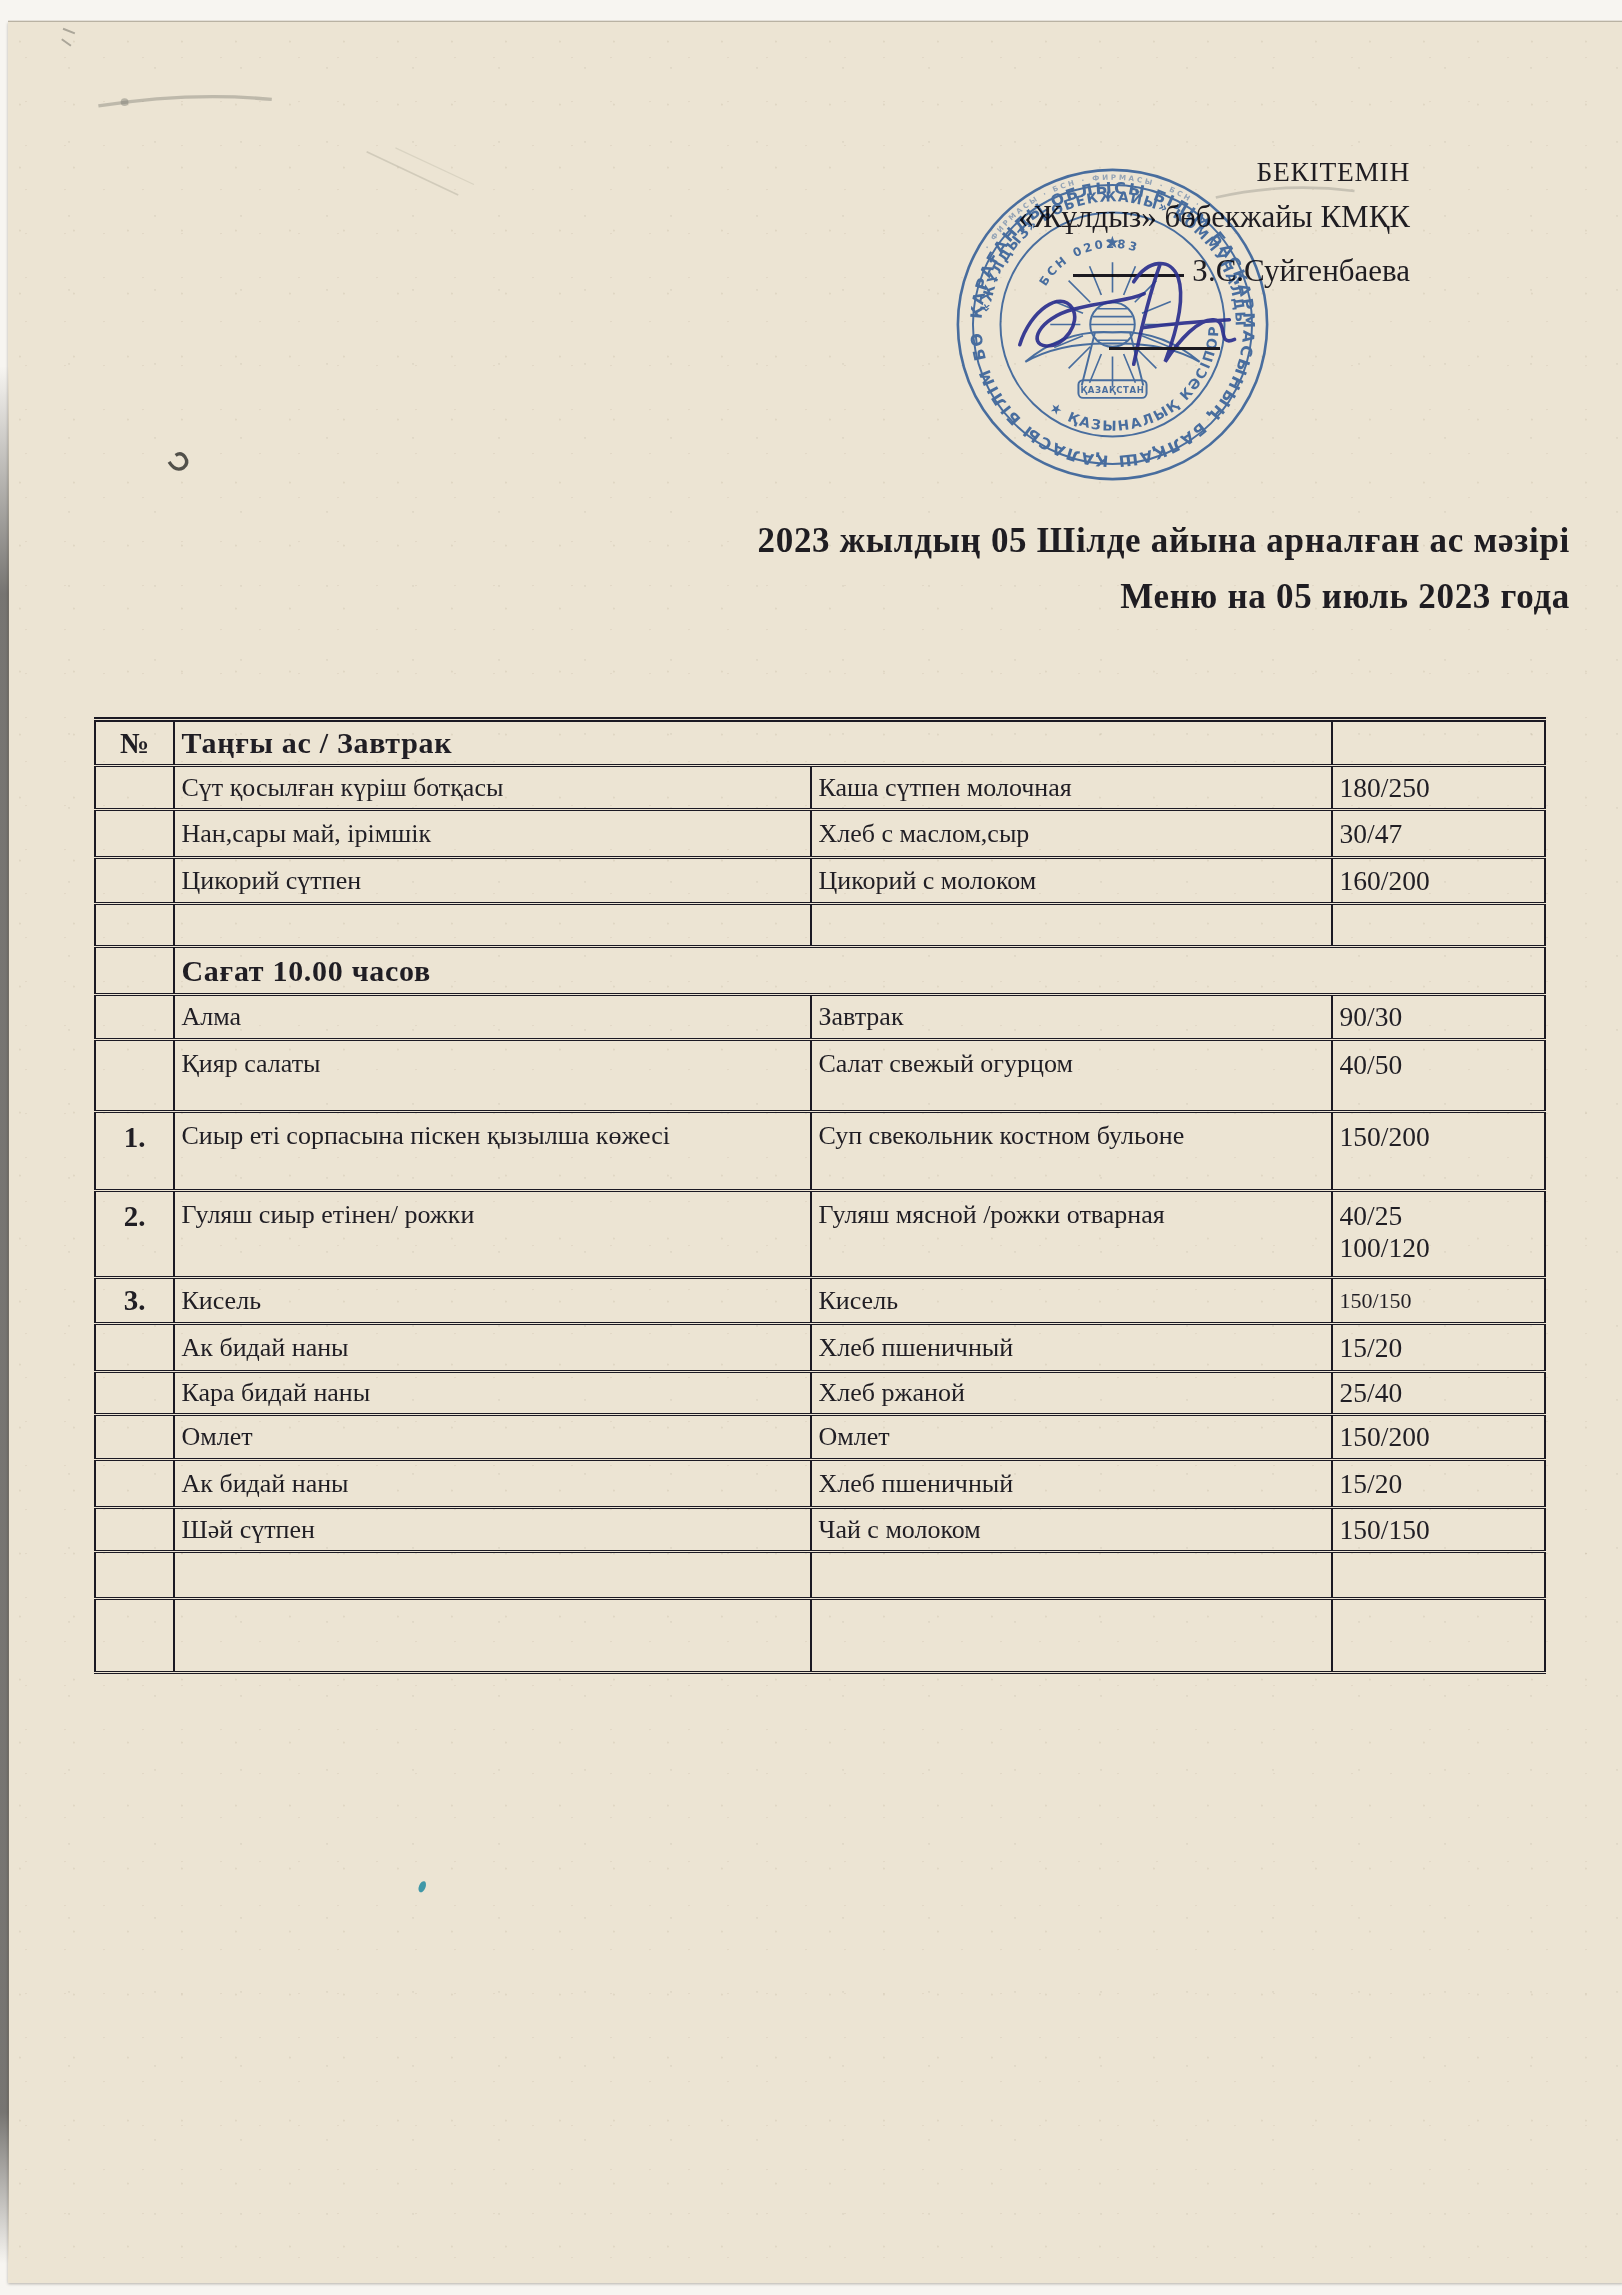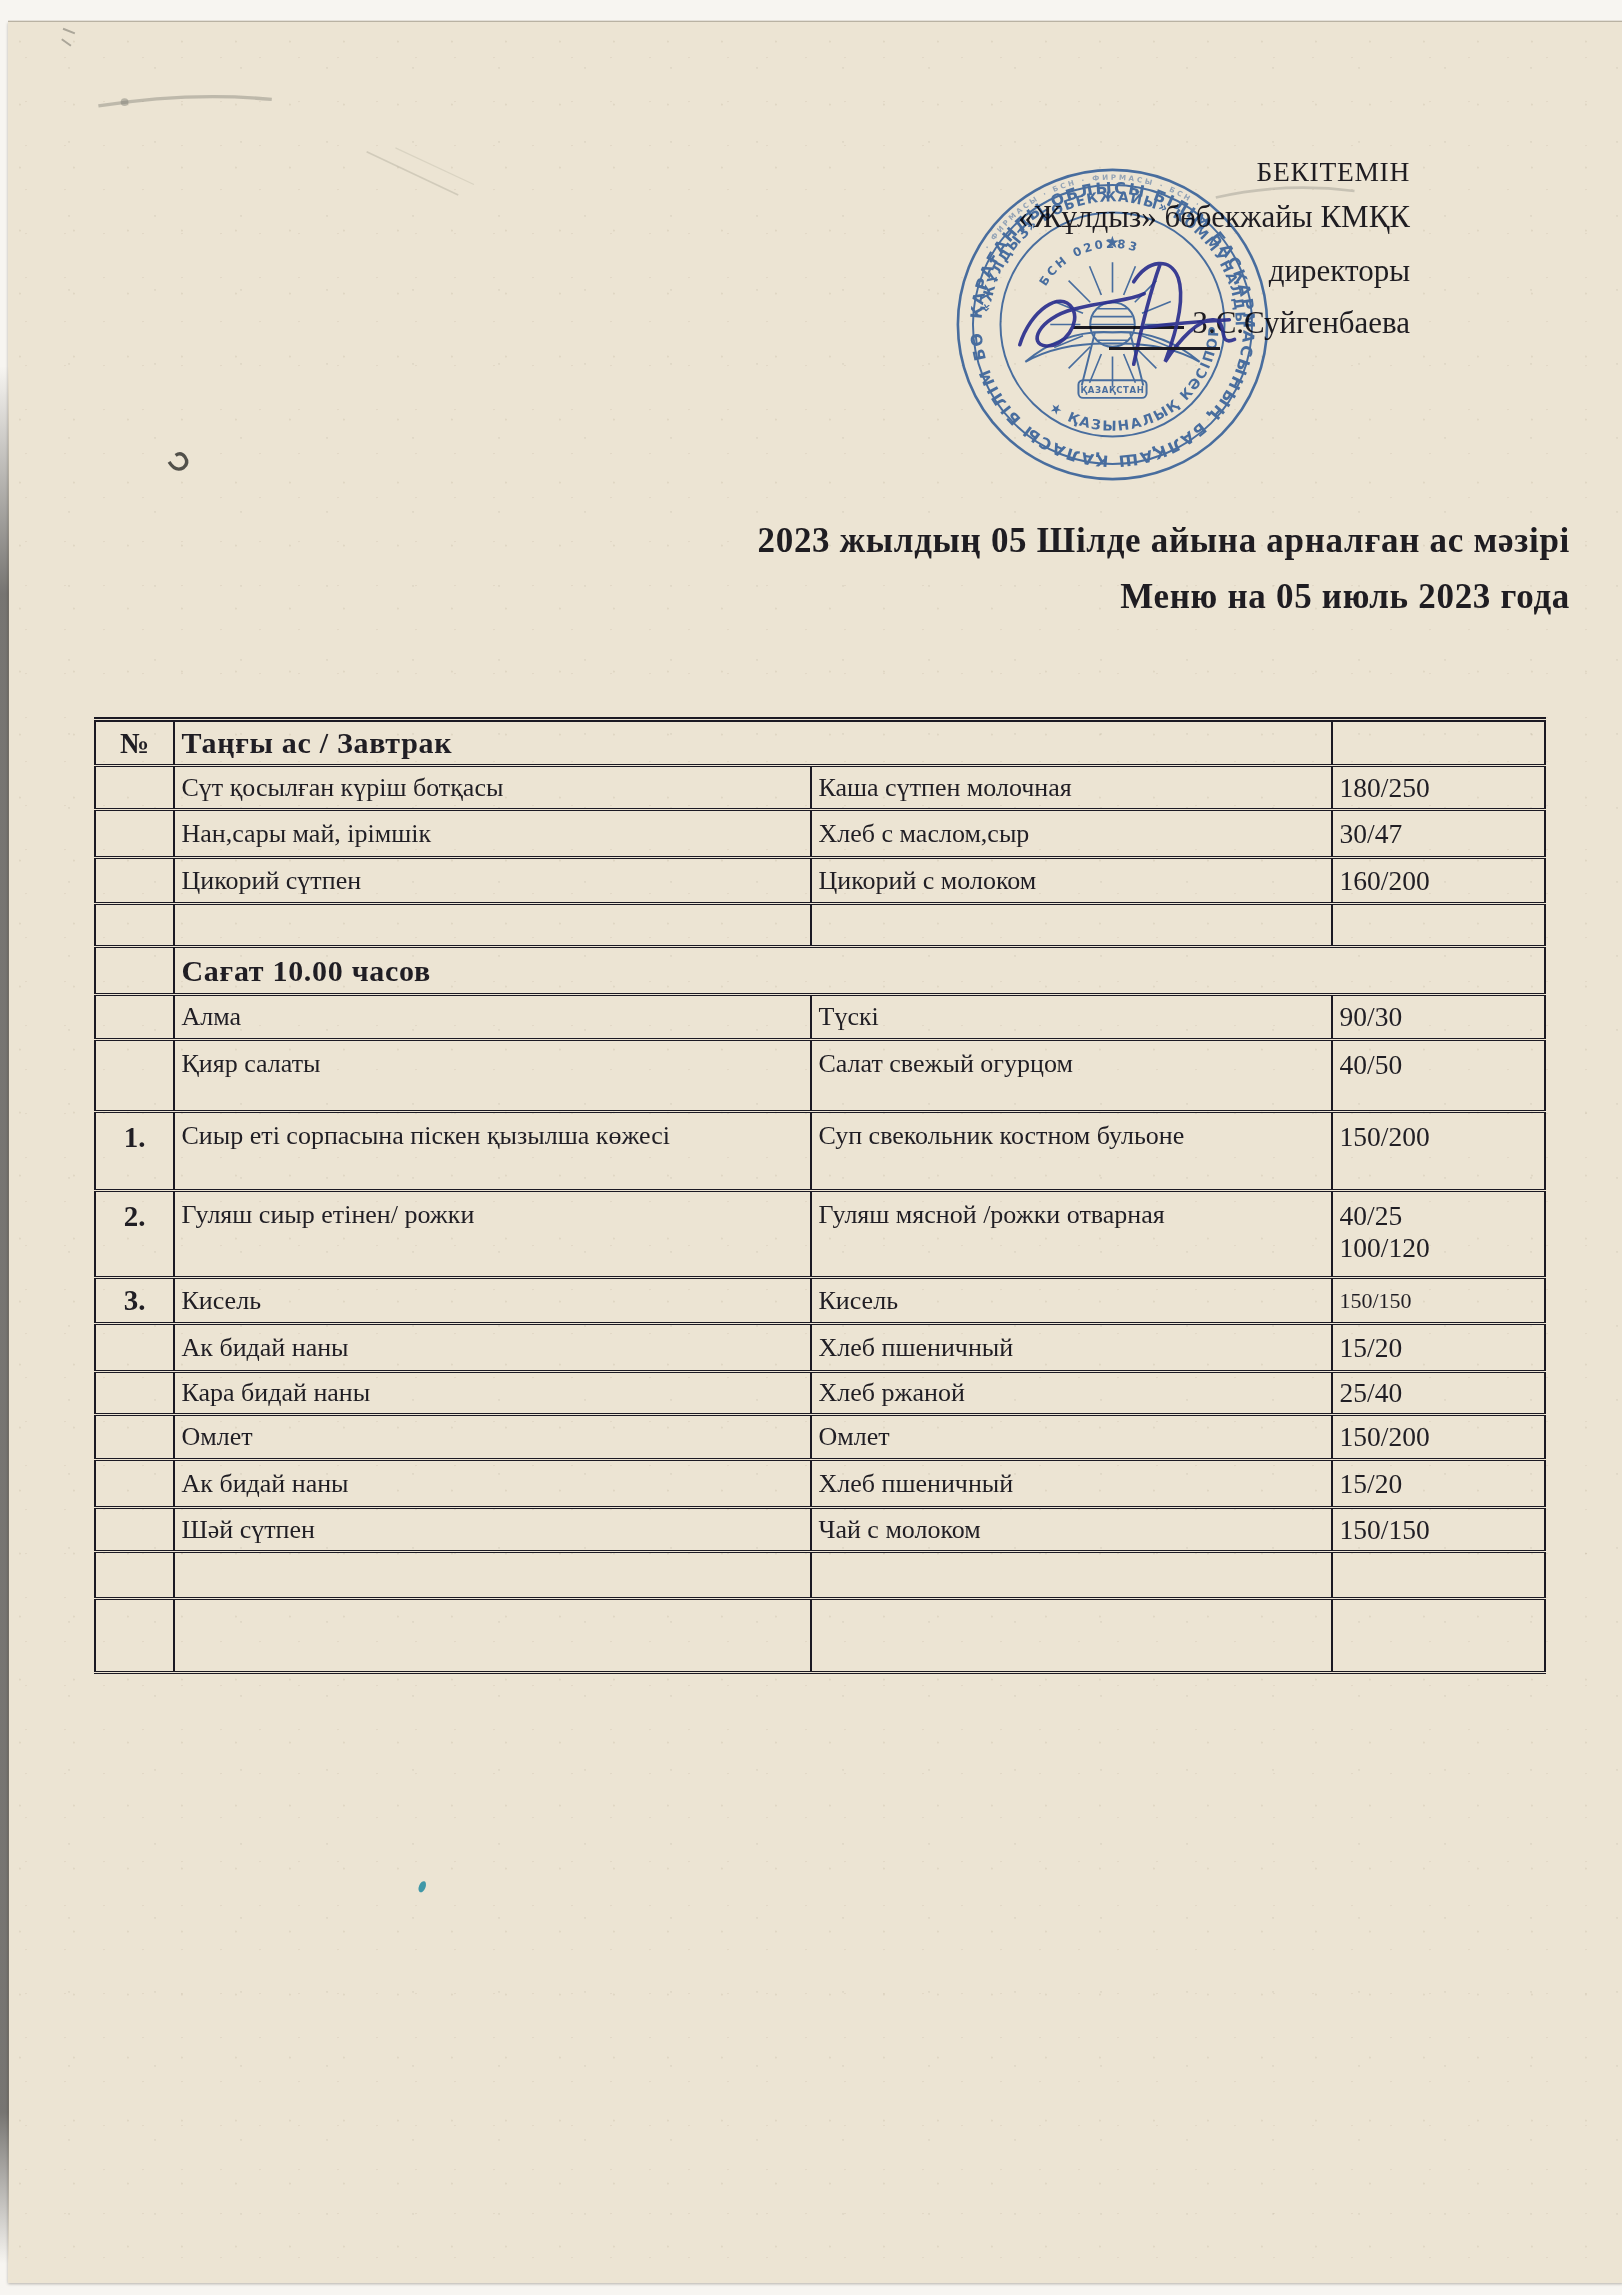--- a/index.html
+++ b/index.html
@@ -71,21 +71,20 @@
 </style>
 </head>
 <body>
 
 <div class="paper"></div>
 <div class="edge-shadow"></div>
 
 <div class="approve">
   <div class="l1">БЕКІТЕМІН</div>
   <div class="l2">«Жұлдыз» бөбекжайы КМҚК</div>
-  <div class="l3">директоры</div>
   <div class="l4"><span class="sig-rule"></span><span>З.С.Суйгенбаева</span></div>
 </div>
 
 <svg class="stamp" viewBox="0 0 490 490">
   <g stroke="#3f6fba" fill="none">
     <circle cx="245" cy="245" r="236" stroke-width="4"></circle>
     <circle cx="245" cy="245" r="213" stroke-width="3"></circle>
     <circle cx="245" cy="245" r="171" stroke-width="3"></circle>
   </g>
   <defs>
@@ -172,21 +171,21 @@
           <td class="c-ru"></td>
           <td class="c-p"></td>
   </tr>
   <tr style="height:48px">
     <td class="c-no"></td>
     <td class="sect" colspan="3">Сағат 10.00 часов</td>
   </tr>
   <tr style="height:45px">
     <td class="c-no"></td>
     <td class="c-kk">Алма</td>
-    <td class="c-ru">Түскі</td>
+    <td class="c-ru">Завтрак</td>
     <td class="c-p">90/30</td>
   </tr>
   <tr style="height:72px" class="va-top">
     <td class="c-no"></td>
     <td class="c-kk">Қияр салаты</td>
     <td class="c-ru">Салат свежый огурцом</td>
     <td class="c-p">40/50</td>
   </tr>
   <tr style="height:79px" class="va-top">
     <td class="c-no">1.</td>

